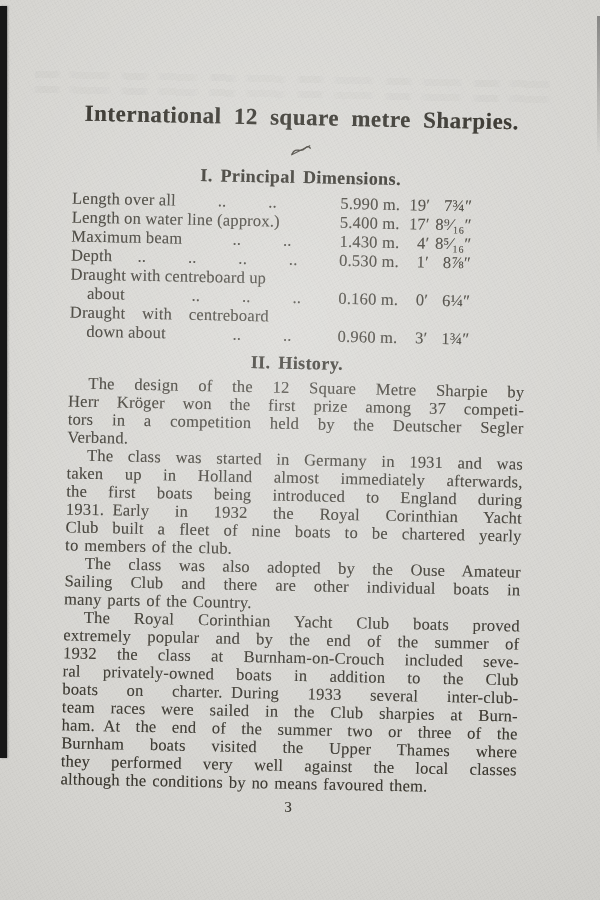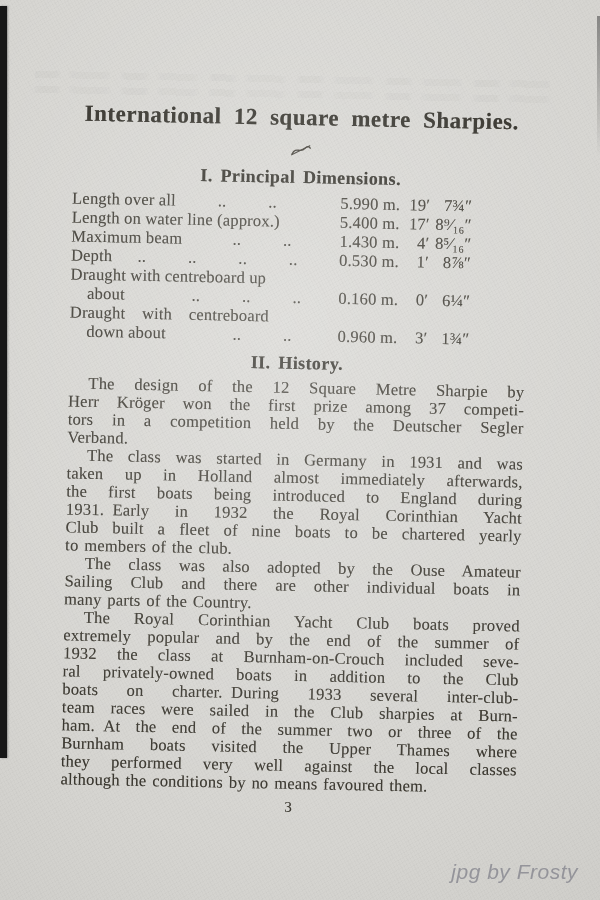--- a/index.html
+++ b/index.html
@@ -168,15 +168,14 @@
         </div>
       </div>
 
     <div class="pagenum">3</div>
   </div>
 
   <div class="vignette"></div>
   <div class="grain"></div>
   <div class="left-strip"></div>
   <div class="right-line"></div>
-  <div class="watermark">jpg by Frosty</div>
 
 </div>
 
 </body></html>

